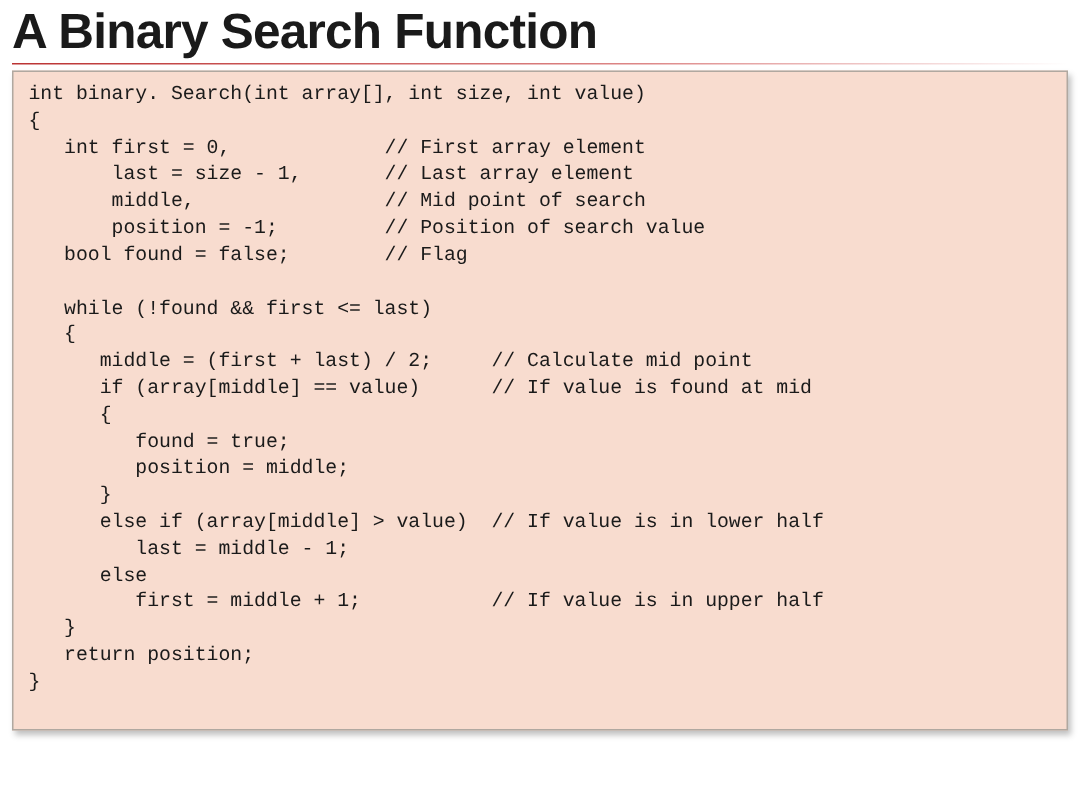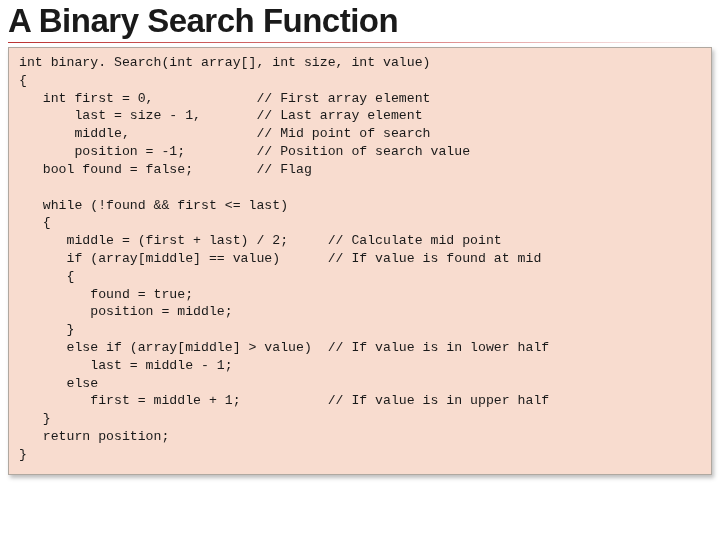--- a/index.html
+++ b/index.html
@@ -27,21 +27,21 @@
     .title-rule {
       height: 1px;
       background: linear-gradient(to right, #b33, #d88 60%, #fff);
       margin-top: 2px;
       margin-bottom: 4px;
       width: 100%;
     }
     .codebox {
       background: #f8dccf;
       border: 1px solid #b0a8a0;
-      padding: 6px 10px 10px 10px;
+      padding: 6px 10px 22px 10px;
       font-family: "Courier New", Courier, monospace;
       font-size: 13.2px;
       line-height: 1.35;
       color: #1a1a1a;
       white-space: pre;
       box-shadow: 2px 3px 4px rgba(0,0,0,0.25);
     }
   </style>
 </head>
 <body>

